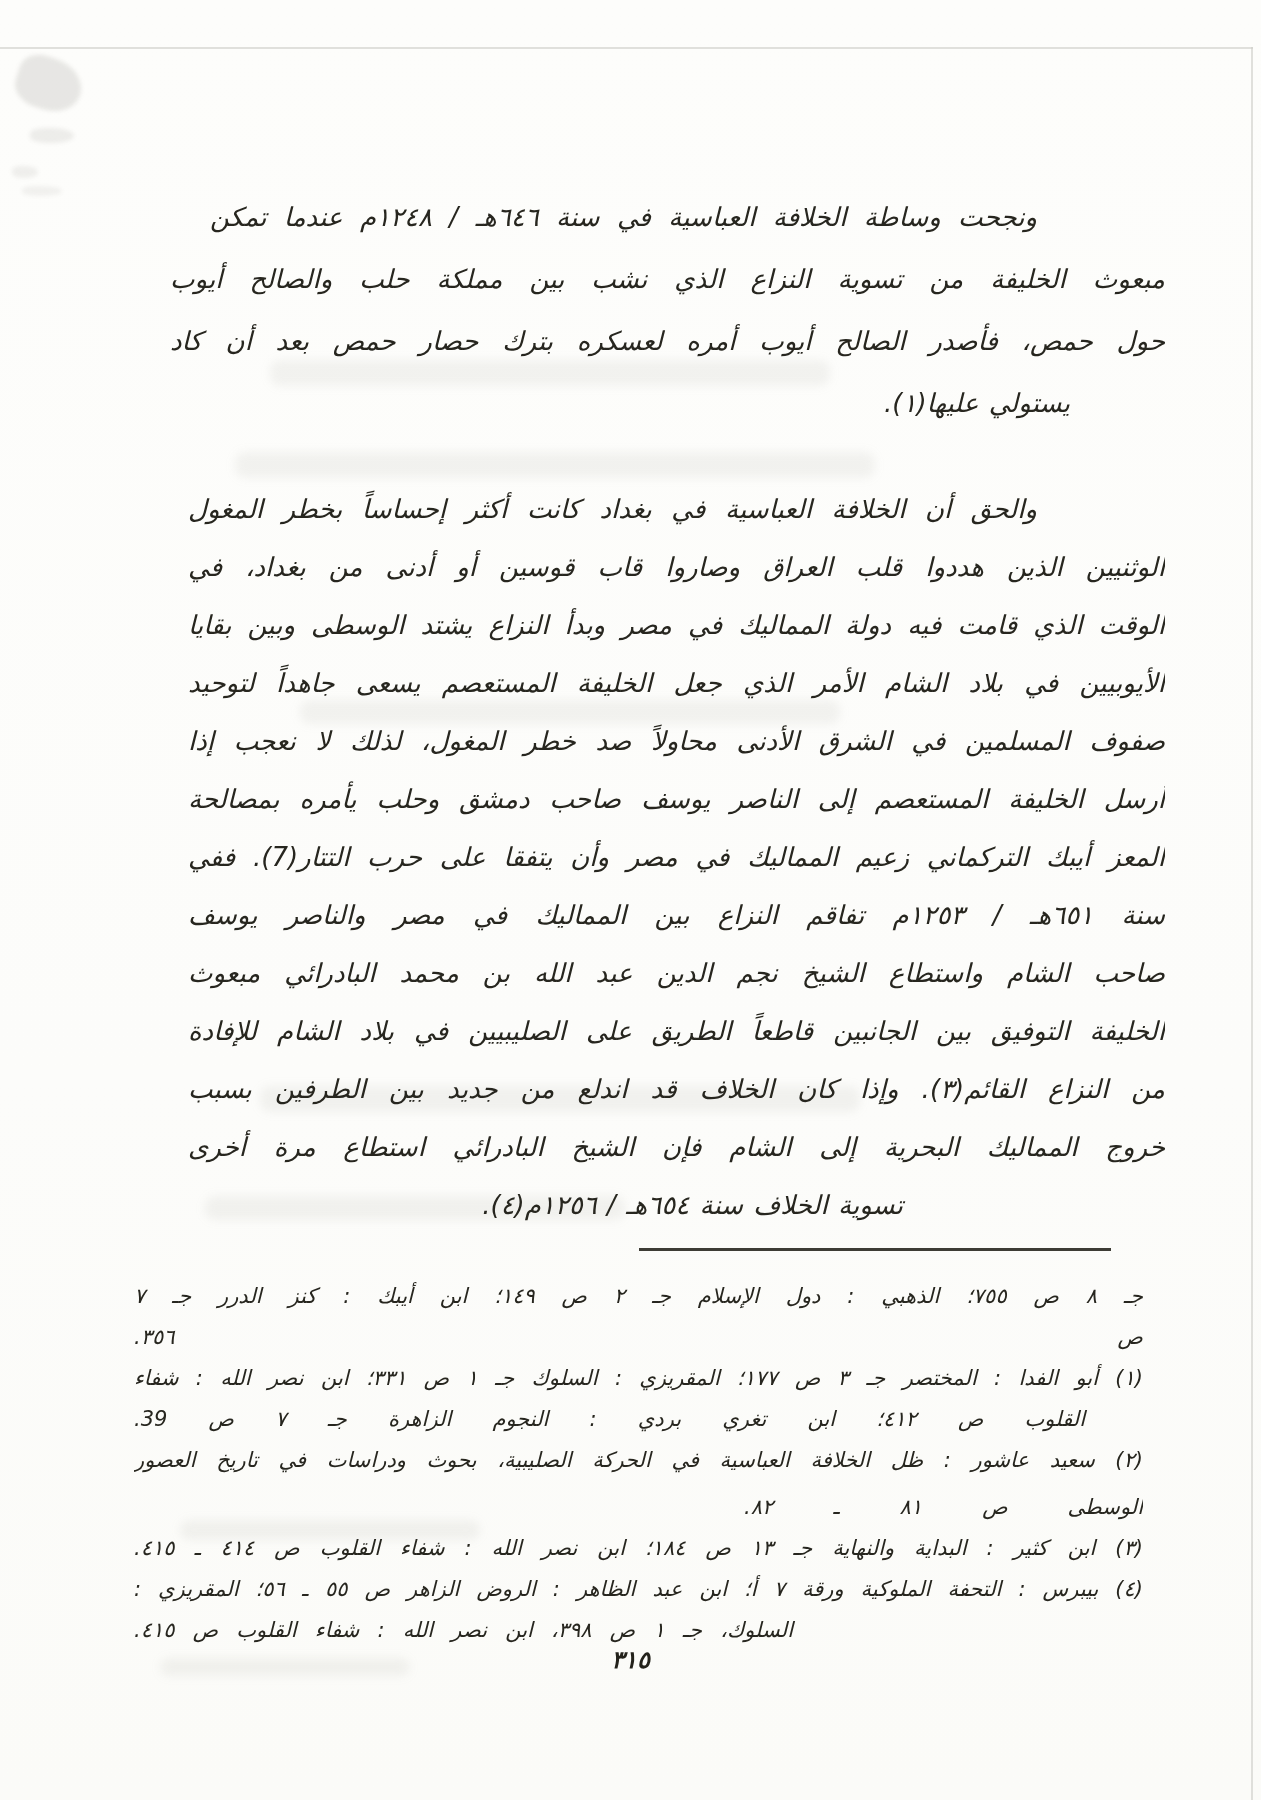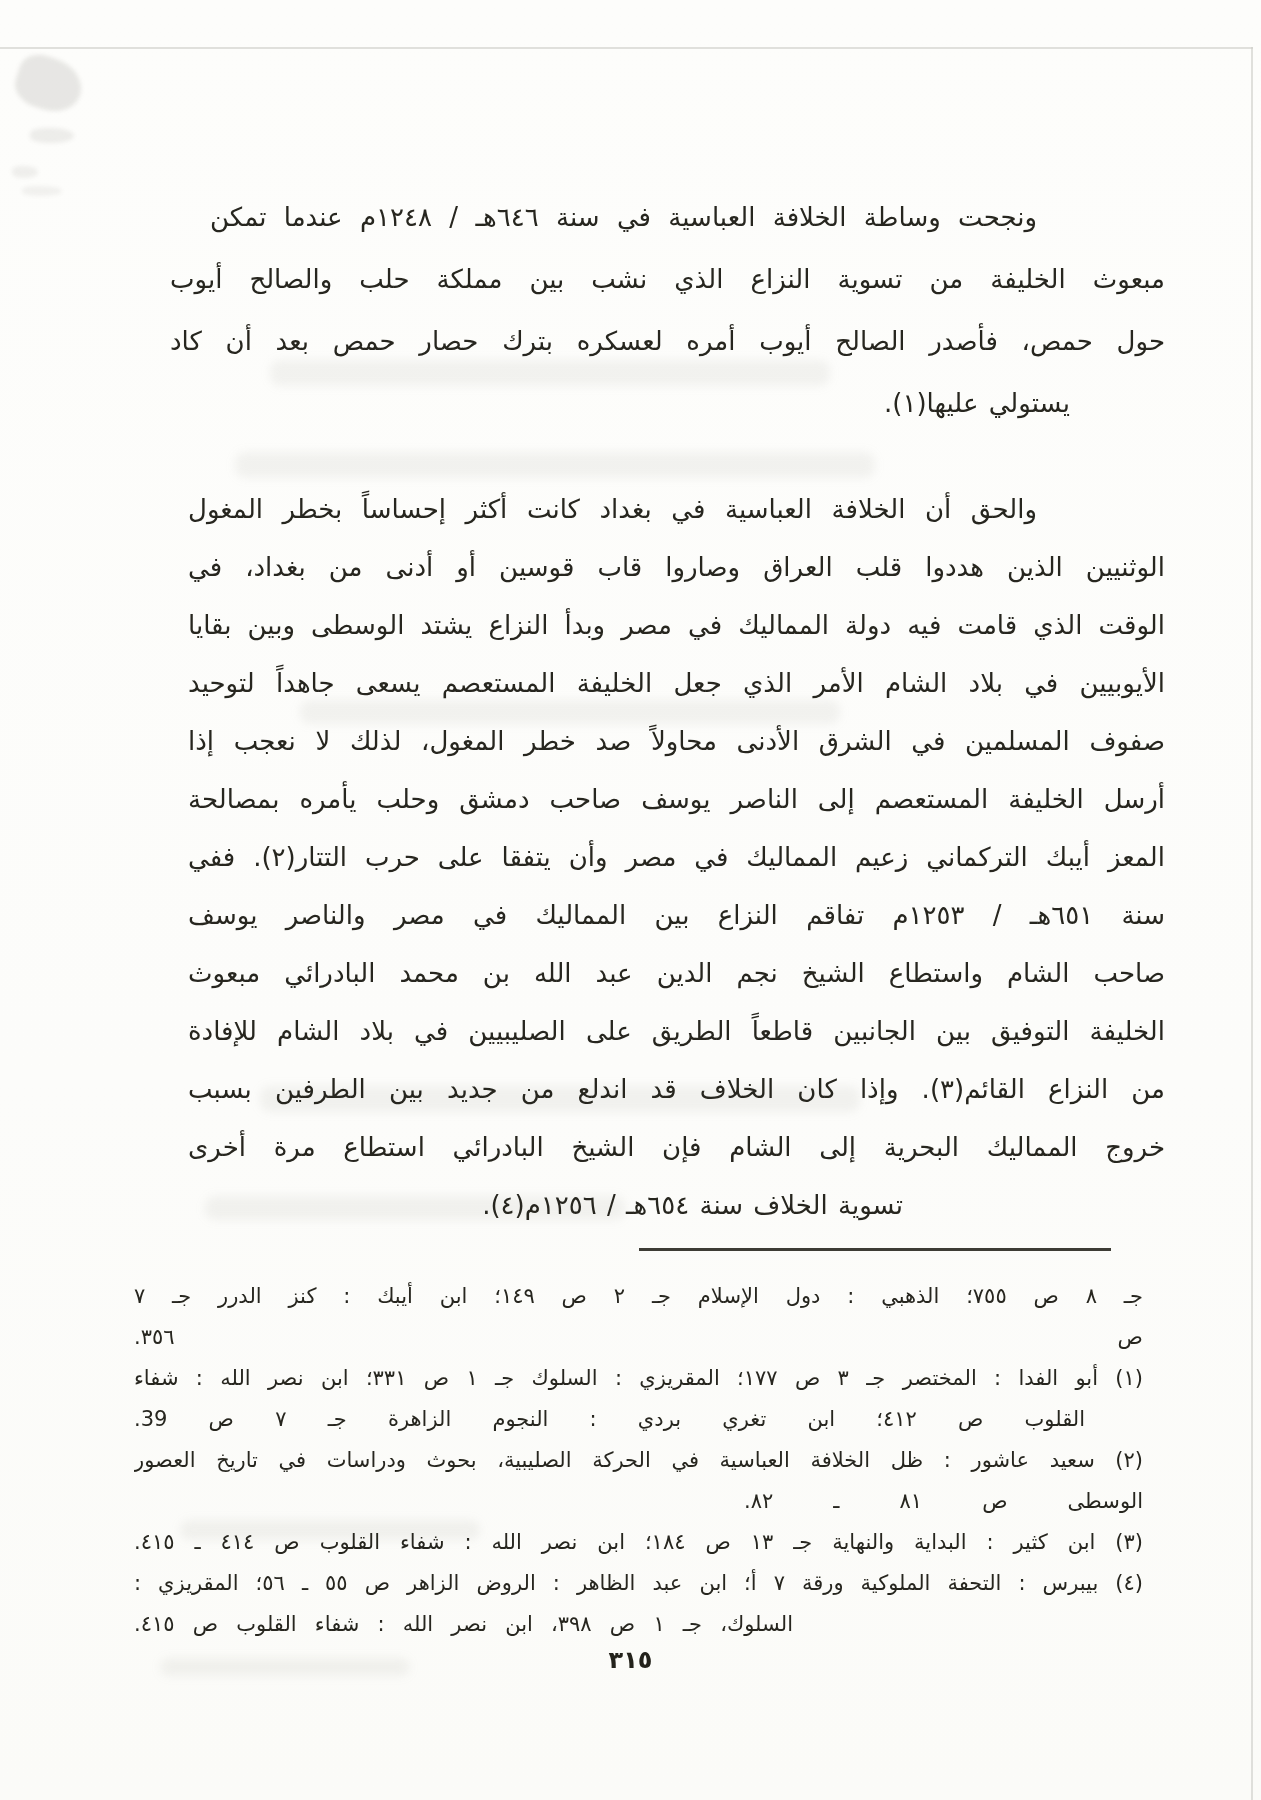--- a/index.html
+++ b/index.html
@@ -4,21 +4,21 @@
 <style>
   html,body{margin:0;padding:0;}
   body{
     width:1261px;height:1800px;
     background:#fdfdfb;
     font-family:"DejaVu Sans",sans-serif;
     color:#27261f;
     overflow:hidden;
     position:relative;
   }
-  .page{position:absolute;inset:0;background:linear-gradient(180deg,#fdfdfb 0%,#fcfcfa 60%,#fbfbf8 100%);}
+  .page{position:absolute;inset:0;background:linear-gradient(180deg,#fdfdfb 0%,#fcfcfa 60%,#fbfbf8 100%);font-style:italic;}
 
   
   .edge-h{position:absolute;top:47px;left:0;width:1253px;height:2px;background:rgba(200,200,194,.55);}
   .edge-v{position:absolute;top:47px;left:1251px;width:2px;height:1753px;background:rgba(205,205,200,.6);}
   .smudge{position:absolute;background:rgba(110,108,100,.28);filter:blur(2px);border-radius:40% 60% 55% 45%;}
   .sm1{left:16px;top:58px;width:66px;height:52px;transform:rotate(18deg);opacity:.55;}
   .sm2{left:30px;top:128px;width:44px;height:15px;opacity:.4;}
   .sm3{left:12px;top:166px;width:26px;height:12px;opacity:.35;}
   .sm4{left:22px;top:186px;width:40px;height:10px;opacity:.3;}
   .ghost{position:absolute;background:rgba(148,146,136,.10);filter:blur(5px);border-radius:10px;}
@@ -86,21 +86,21 @@
       <div class="ln">حول حمص، فأصدر الصالح أيوب أمره لعسكره بترك حصار حمص بعد أن كاد</div>
       <div class="ln end-right" style="padding-right:95px;">يستولي عليها(١).</div>
     </div>
     <div class="para para2">
       <div class="ln" style="padding-right:128px;">والحق أن الخلافة العباسية في بغداد كانت أكثر إحساساً بخطر المغول</div>
       <div class="ln">الوثنيين الذين هددوا قلب العراق وصاروا قاب قوسين أو أدنى من بغداد، في</div>
       <div class="ln">الوقت الذي قامت فيه دولة المماليك في مصر وبدأ النزاع يشتد الوسطى وبين بقايا</div>
       <div class="ln">الأيوبيين في بلاد الشام الأمر الذي جعل الخليفة المستعصم يسعى جاهداً لتوحيد</div>
       <div class="ln">صفوف المسلمين في الشرق الأدنى محاولاً صد خطر المغول، لذلك لا نعجب إذا</div>
       <div class="ln">أرسل الخليفة المستعصم إلى الناصر يوسف صاحب دمشق وحلب يأمره بمصالحة</div>
-      <div class="ln">المعز أيبك التركماني زعيم المماليك في مصر وأن يتفقا على حرب التتار(٢). ففي</div>
+      <div class="ln">المعز أيبك التركماني زعيم المماليك في مصر وأن يتفقا على حرب التتار(7). ففي</div>
       <div class="ln">سنة ٦٥١هـ / ١٢٥٣م تفاقم النزاع بين المماليك في مصر والناصر يوسف</div>
       <div class="ln">صاحب الشام واستطاع الشيخ نجم الدين عبد الله بن محمد البادرائي مبعوث</div>
       <div class="ln">الخليفة التوفيق بين الجانبين قاطعاً الطريق على الصليبيين في بلاد الشام للإفادة</div>
       <div class="ln">من النزاع القائم(٣). وإذا كان الخلاف قد اندلع من جديد بين الطرفين بسبب</div>
       <div class="ln">خروج المماليك البحرية إلى الشام فإن الشيخ البادرائي استطاع مرة أخرى</div>
       <div class="ln end-right" style="padding-right:262px;">تسوية الخلاف سنة ٦٥٤هـ / ١٢٥٦م(٤).</div>
     </div>
   </main>
 
   <div class="fn-sep"></div>
@@ -109,21 +109,21 @@
     <div>
       <div class="fn-ln">جـ ٨ ص ٧٥٥؛ الذهبي : دول الإسلام جـ ٢ ص ١٤٩؛ ابن أيبك : كنز الدرر جـ ٧</div>
       <div class="fn-ln end-left">ص ٣٥٦.</div>
     </div>
     <div>
       <div class="fn-ln">(١) أبو الفدا : المختصر جـ ٣ ص ١٧٧؛ المقريزي : السلوك جـ ١ ص ٣٣١؛ ابن نصر الله : شفاء</div>
       <div class="fn-ln end-right" style="padding-right:58px;">القلوب ص ٤١٢؛ ابن تغري بردي : النجوم الزاهرة جـ ٧ ص 39.</div>
     </div>
     <div>
       <div class="fn-ln">(٢) سعيد عاشور : ظل الخلافة العباسية في الحركة الصليبية، بحوث ودراسات في تاريخ العصور</div>
-      <div class="fn-ln end-left" style="padding-left:610px;">الوسطى ص ٨١ ـ ٨٢.</div>
+      <div class="fn-ln end-left" style="padding-left:610px;margin-top:6px;">الوسطى ص ٨١ ـ ٨٢.</div>
     </div>
     <div>
       <div class="fn-ln">(٣) ابن كثير : البداية والنهاية جـ ١٣ ص ١٨٤؛ ابن نصر الله : شفاء القلوب ص ٤١٤ ـ ٤١٥.</div>
     </div>
     <div>
       <div class="fn-ln">(٤) بيبرس : التحفة الملوكية ورقة ٧ أ؛ ابن عبد الظاهر : الروض الزاهر ص ٥٥ ـ ٥٦؛ المقريزي :</div>
       <div class="fn-ln end-right" style="padding-right:350px;">السلوك، جـ ١ ص ٣٩٨، ابن نصر الله : شفاء القلوب ص ٤١٥.</div>
     </div>
   </section>
 

